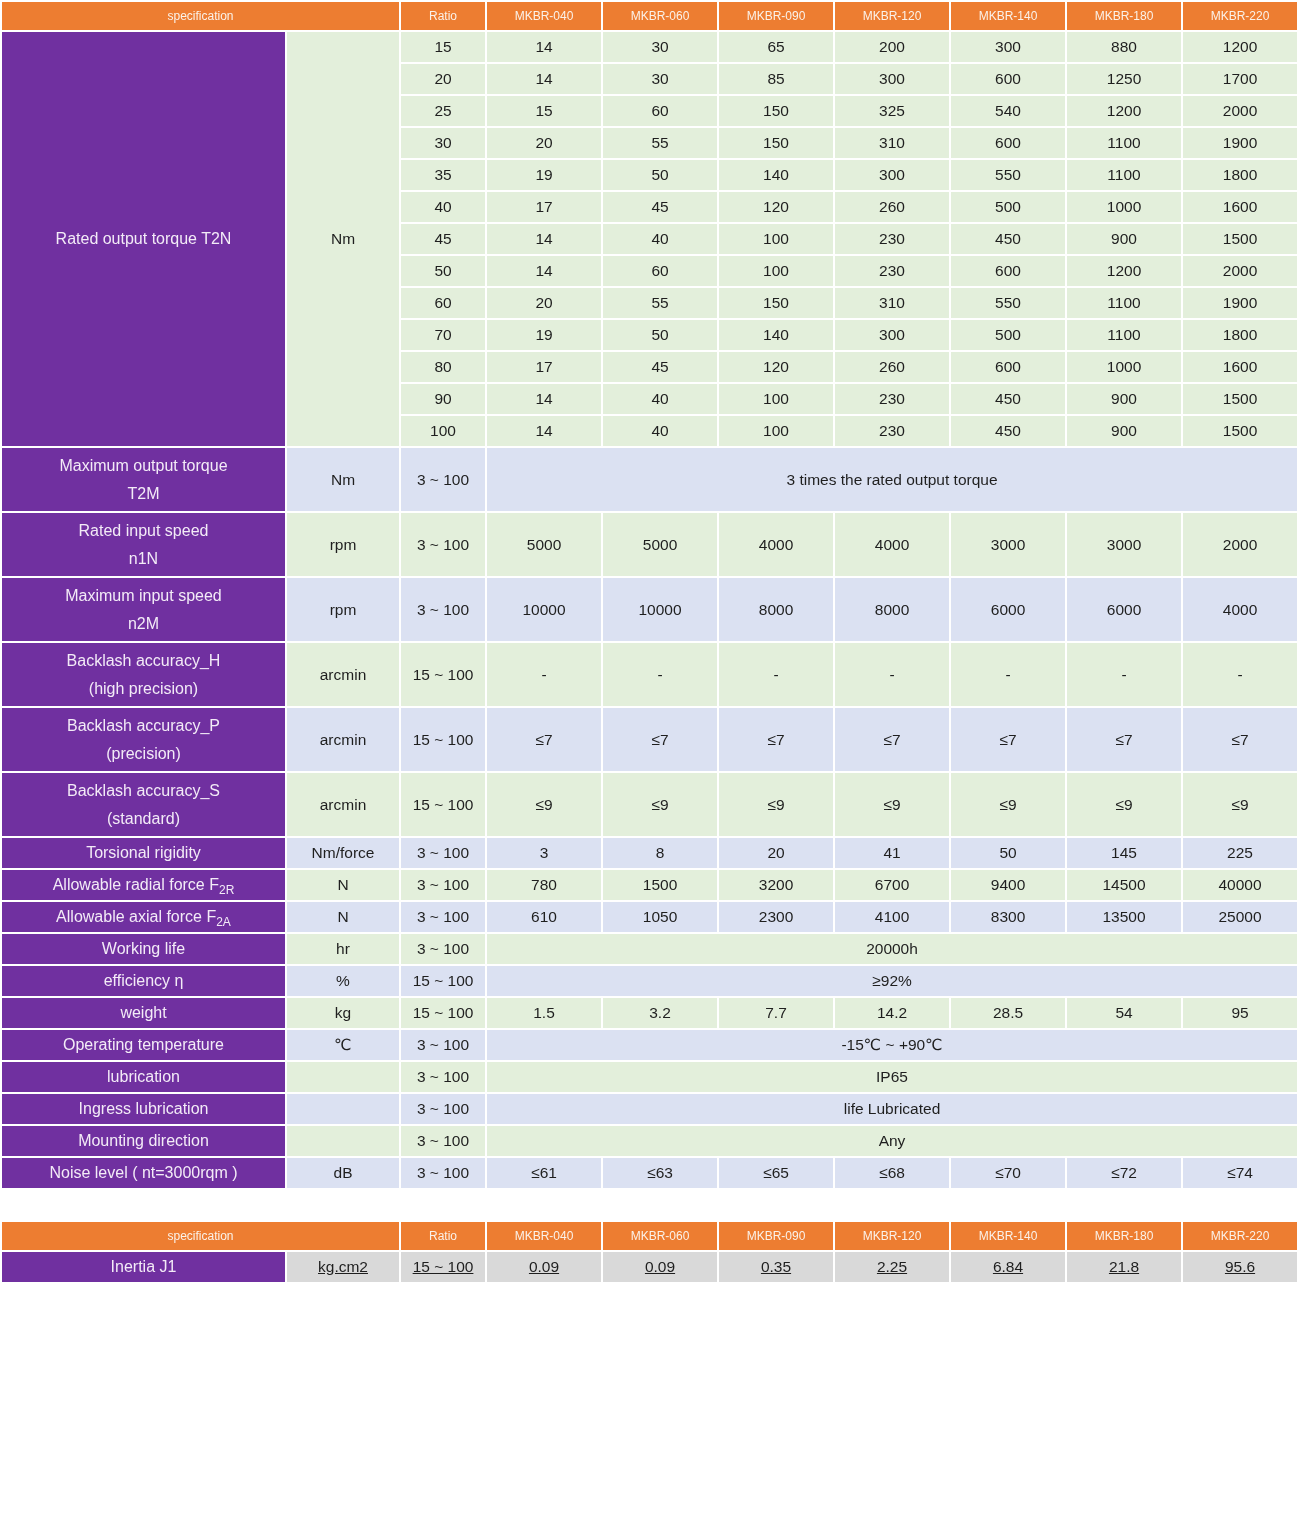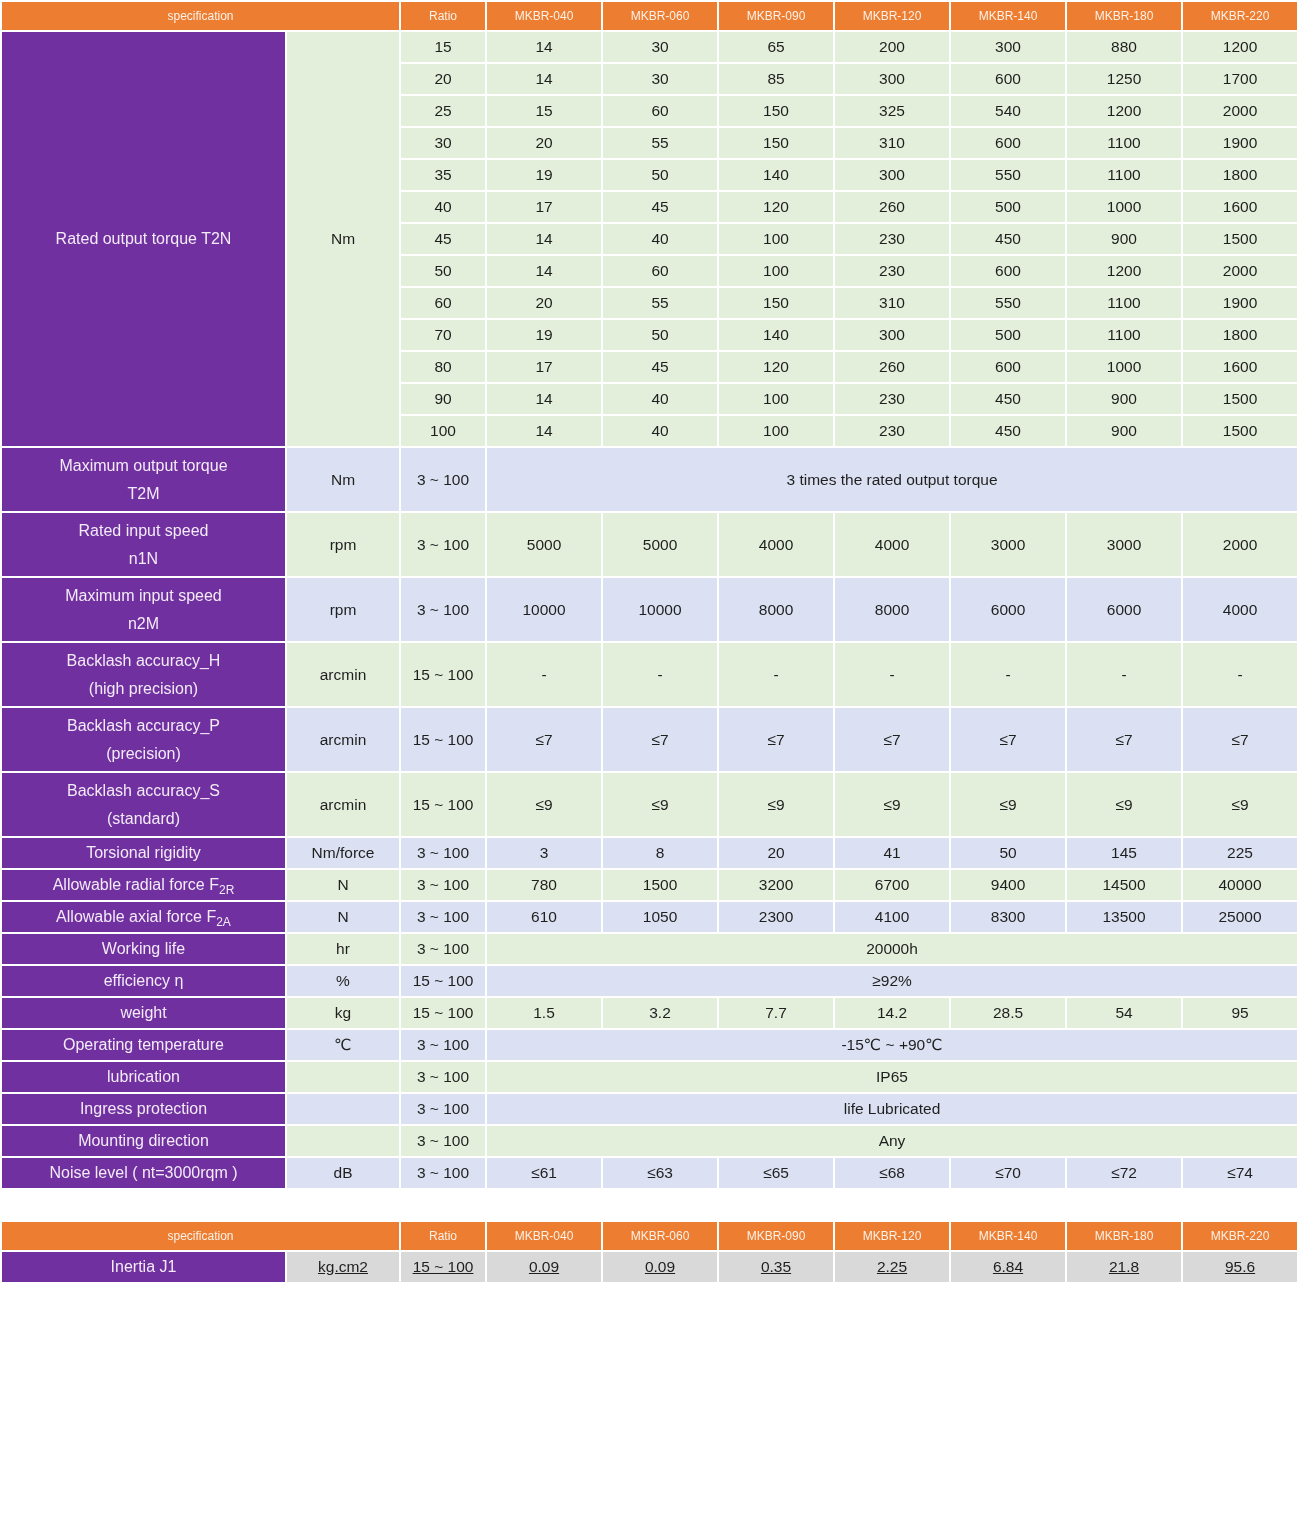--- a/index.html
+++ b/index.html
@@ -358,21 +358,21 @@
           <td class="blue">3 ~ 100</td>
           <td class="blue" colspan="7">-15℃ ~ +90℃</td>
         </tr>
         <tr class="data">
           <td class="label"><span>lubrication</span></td>
           <td class="green"></td>
           <td class="green">3 ~ 100</td>
           <td class="green" colspan="7">IP65</td>
         </tr>
         <tr class="data">
-          <td class="label"><span>Ingress protection</span></td>
+          <td class="label"><span>Ingress lubrication</span></td>
           <td class="blue"></td>
           <td class="blue">3 ~ 100</td>
           <td class="blue" colspan="7">life Lubricated</td>
         </tr>
         <tr class="data">
           <td class="label"><span>Mounting direction</span></td>
           <td class="green"></td>
           <td class="green">3 ~ 100</td>
           <td class="green" colspan="7">Any</td>
         </tr>

